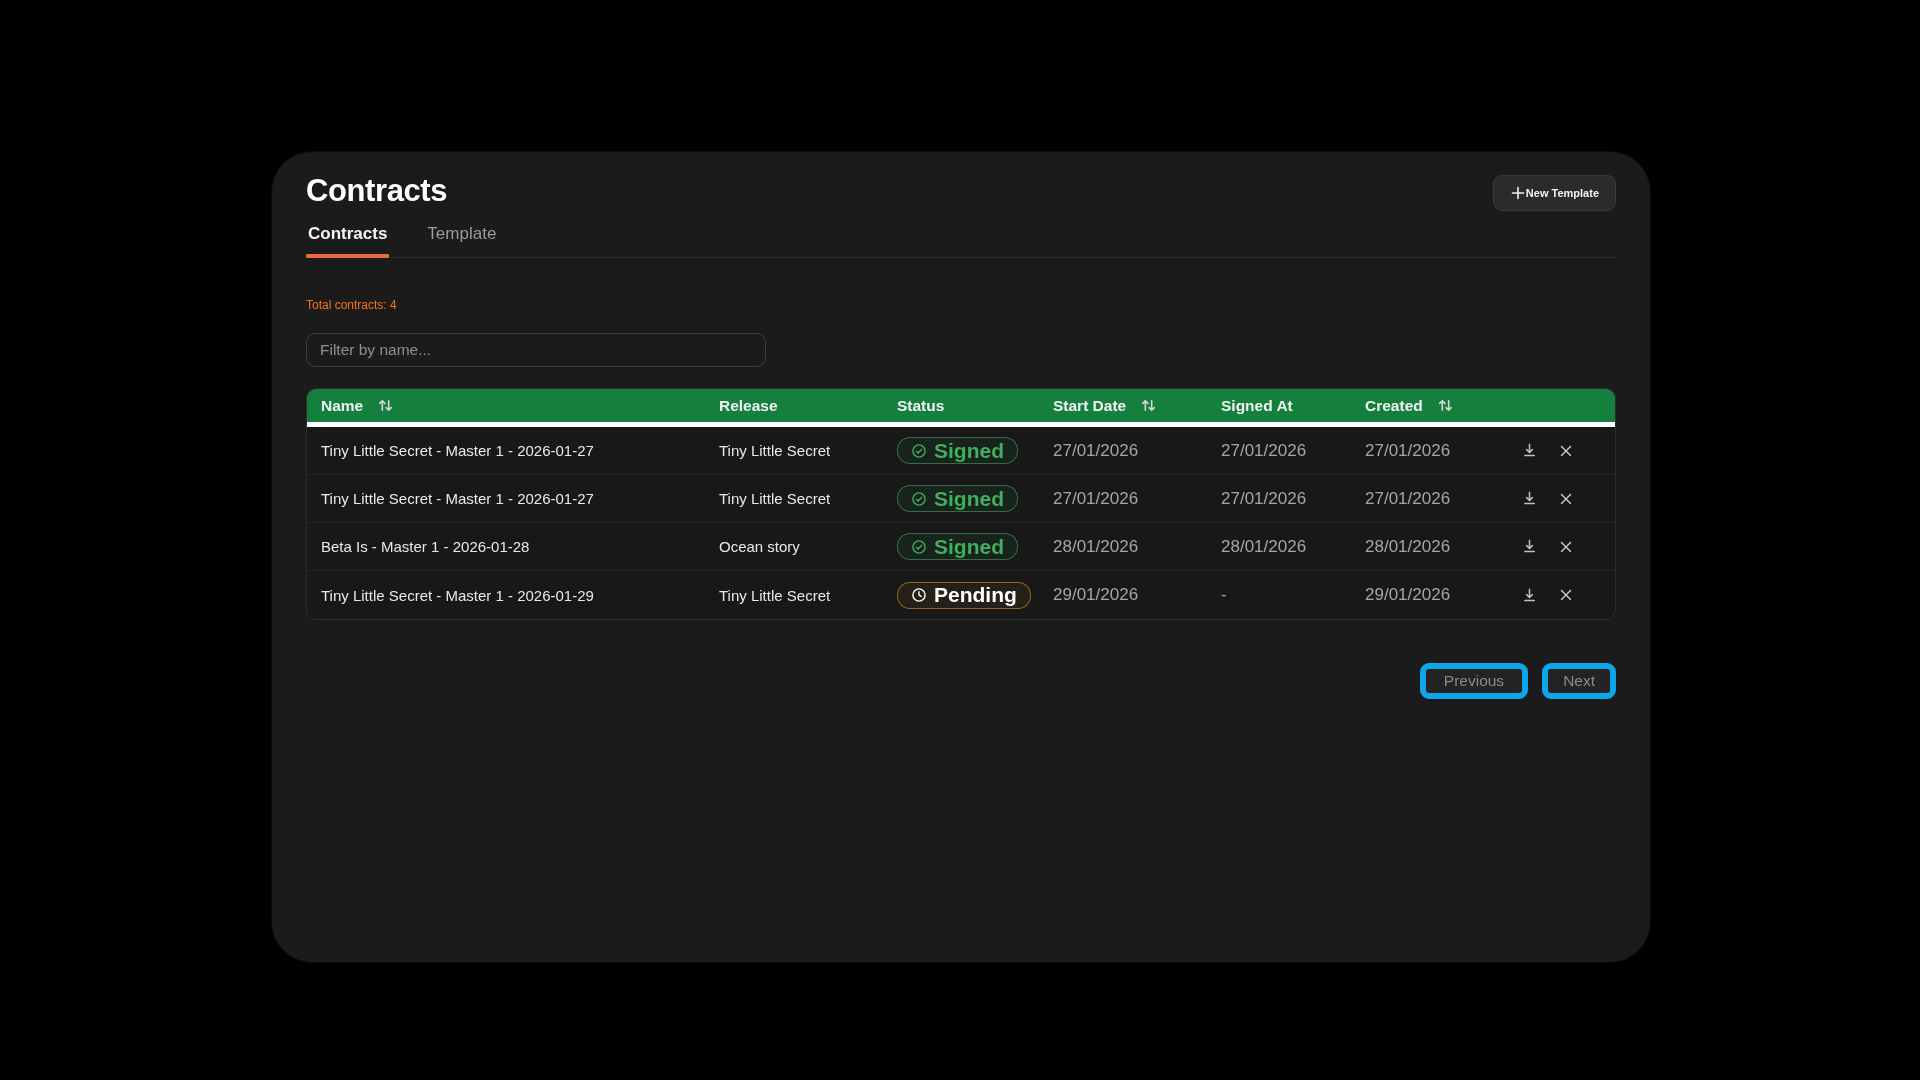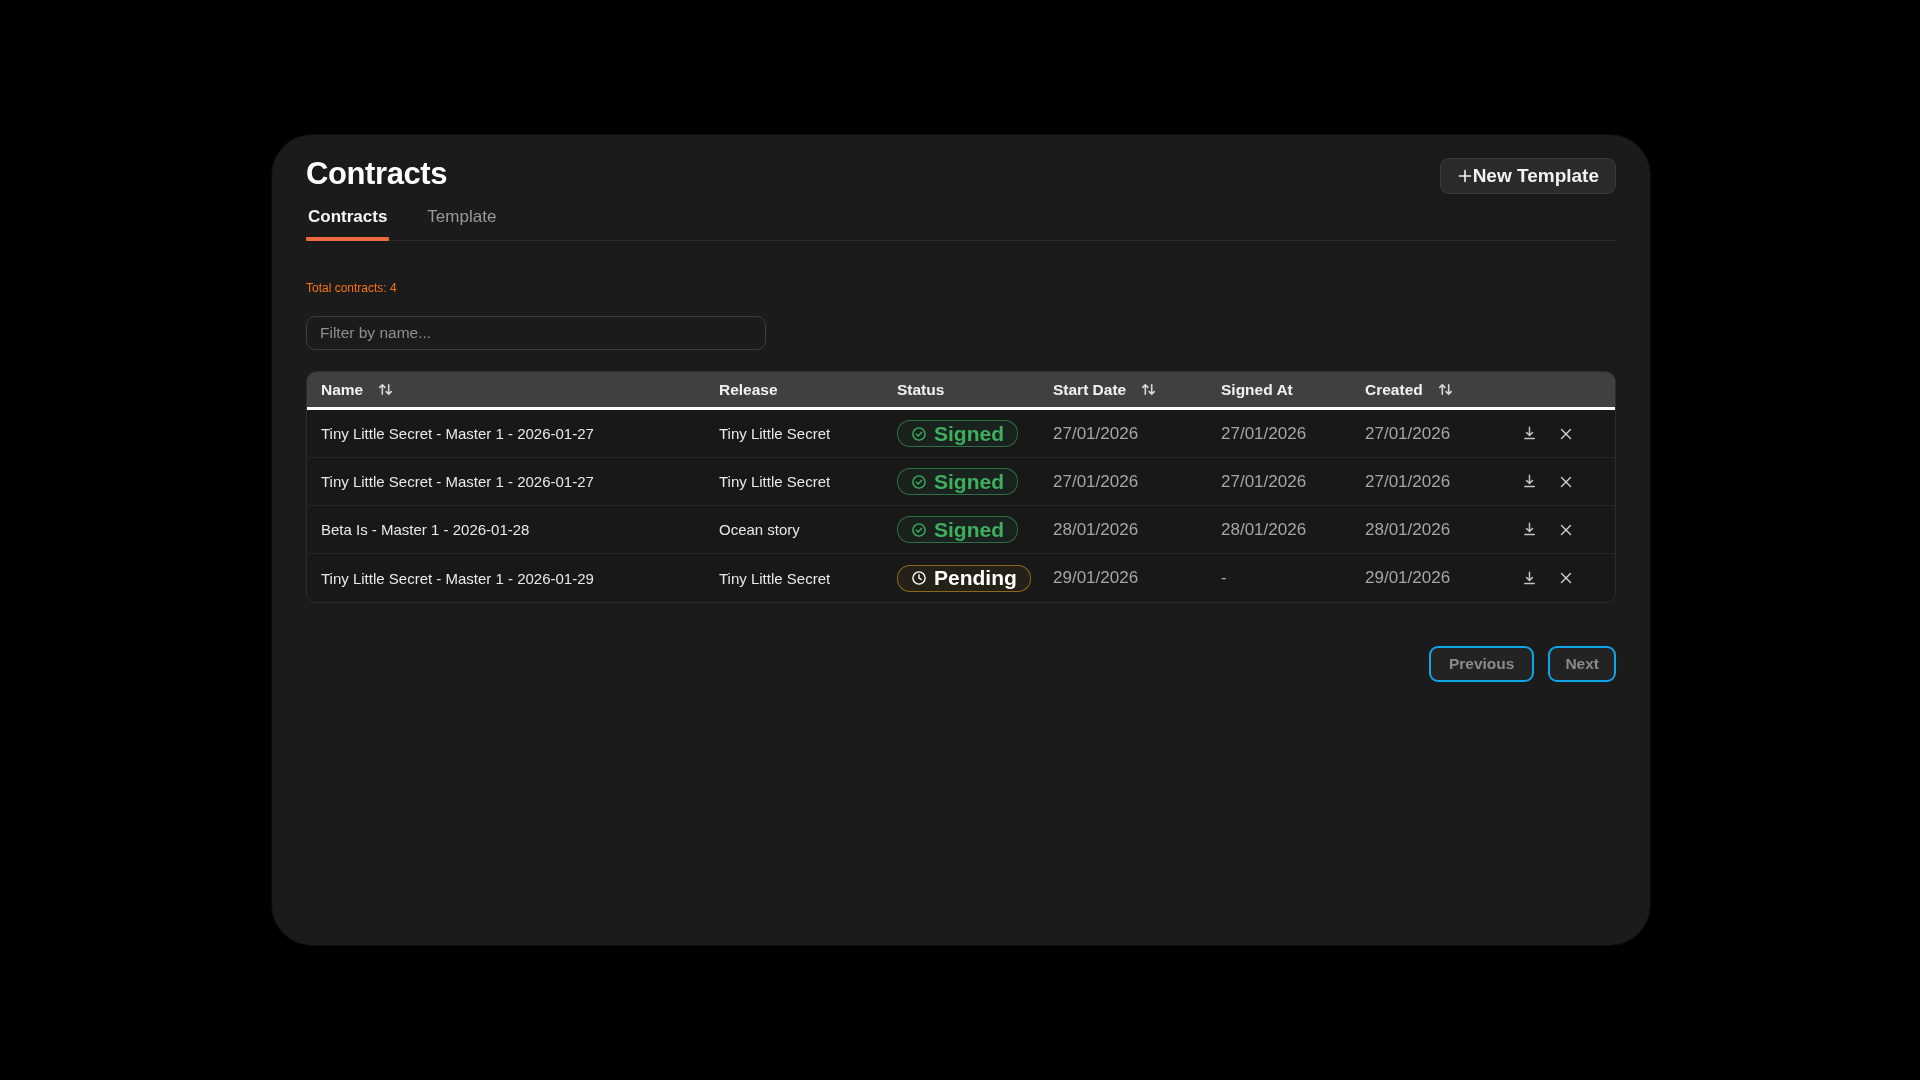--- a/index.html
+++ b/index.html
@@ -1,31 +1,31 @@
 <!DOCTYPE html>
 <html style="--accent: #ed6a3f;"><head>
 <meta charset="utf-8">
 <style>
   * { margin:0; padding:0; box-sizing:border-box; }
   html,body { width:1920px; height:1080px; background:#000; overflow:hidden;
               font-family:"Liberation Sans", sans-serif; }
 
   .card {
-    position:absolute; left:272px; top:135px; width:1378px; height:810px;
+    position:absolute; left:272px; top:152px; width:1378px; height:810px;
     background:#1b1b1b; border-radius:40px; padding:20px 34px;
     box-shadow:0 0 0 1px rgba(255,255,255,0.045), 0 24px 60px rgba(0,0,0,0.65);
   }
 
   .card-header { display:flex; justify-content:space-between; align-items:flex-start; }
   .page-title { color:#ffffff; font-size:31px; font-weight:700; letter-spacing:-0.4px; line-height:37px; }
 
   .btn-new-template {
     display:inline-flex; align-items:center; height:36px; padding:0 16px;
     background:#2b2b2b; border:1px solid #3a3a3a; border-radius:9px; cursor:pointer;
-    color:#f2f2f2; font-size:19px; font-weight:600; margin-top:3px;
+    color:#f2f2f2; font-size:11px; font-weight:600; margin-top:3px;
   }
   .btn-new-template svg { display:block; }
 
   .tabs { display:flex; gap:36px; margin-top:13px; border-bottom:1px solid #2d2d2d; }
   .tab { position:relative; padding:0 2px 13px 2px; font-size:17px; color:#9a9a9a; cursor:pointer; }
   .tab.active { color:#f5f5f5; font-weight:700; }
   .tab.active::after {
     content:""; position:absolute; left:0; right:0; bottom:-1px; height:4px;
     background:var(--accent, #ed6a3f); border-radius:1px;
   }
@@ -41,21 +41,21 @@
   .filter-input::placeholder { color:#8f8f8f; }
 
   .table {
     margin-top:21px; width:1310px; border:1px solid #2d2d2d; border-radius:10px;
     overflow:hidden; background:#181818;
   }
   .t-row {
     display:grid; grid-template-columns:400px 178px 156px 168px 144px 140px 1fr;
     align-items:center;
   }
-  .t-head { height:38px; background:#404040; border-bottom:3px solid #ffffff; }
+  .t-head { height:38px; background:#15803d; border-bottom:5px solid #ffffff; }
   .t-body .t-row { height:48px; border-bottom:1px solid #262626; }
   .t-body .t-row:last-child { border-bottom:none; }
 
   .cell { padding-left:12px; display:flex; align-items:center; gap:10px; min-width:0; }
   .cell:first-child { padding-left:14px; }
   .h-label { color:#f2f2f2; font-size:15.5px; font-weight:700; white-space:nowrap; }
   .sort-ic { color:#d6d6d6; display:flex; margin-left:4px; cursor:pointer; }
 
   .c-name, .c-release { color:#e9e9e9; font-size:15px; white-space:nowrap; overflow:hidden; text-overflow:ellipsis; }
   .c-date { color:#a6a6a6; font-size:17px; white-space:nowrap; }
@@ -67,22 +67,22 @@
   .badge svg { display:block; }
   .badge.signed  { color:#3eaf5d; border:1px solid rgba(62,175,93,0.55);  background:rgba(62,175,93,0.07); }
   .badge.pending { color:#ffffff; border:1px solid rgba(210,153,34,0.6); background:rgba(210,153,34,0.07); }
 
   .c-actions { display:flex; align-items:center; justify-content:center; gap:16px; padding-right:26px; }
   .icon-btn { background:none; border:none; padding:2px; cursor:pointer; color:#c3c3c3; display:flex; }
   .icon-btn.delete { color:#d2d2d2; }
 
   .pagination { width:1310px; margin-top:43px; display:flex; justify-content:flex-end; gap:14px; }
   .pg-btn {
-    height:36px; padding:0 18px; background:#232323; border:2px solid #0ea5e9;
-    border-radius:9px; color:#8b8b8b; font-size:15.5px; font-weight:700; cursor:default;
+    height:36px; padding:0 18px; background:#232323; border:6px solid #0ea5e9;
+    border-radius:9px; color:#8b8b8b; font-size:15.5px; font-weight:400; cursor:default;
     font-family:"Liberation Sans", sans-serif;
   }
   .pg-btn.next { padding:0 15px; }
 </style>
 </head>
 <body>
 
 <div class="card">
 
   <div class="card-header">

